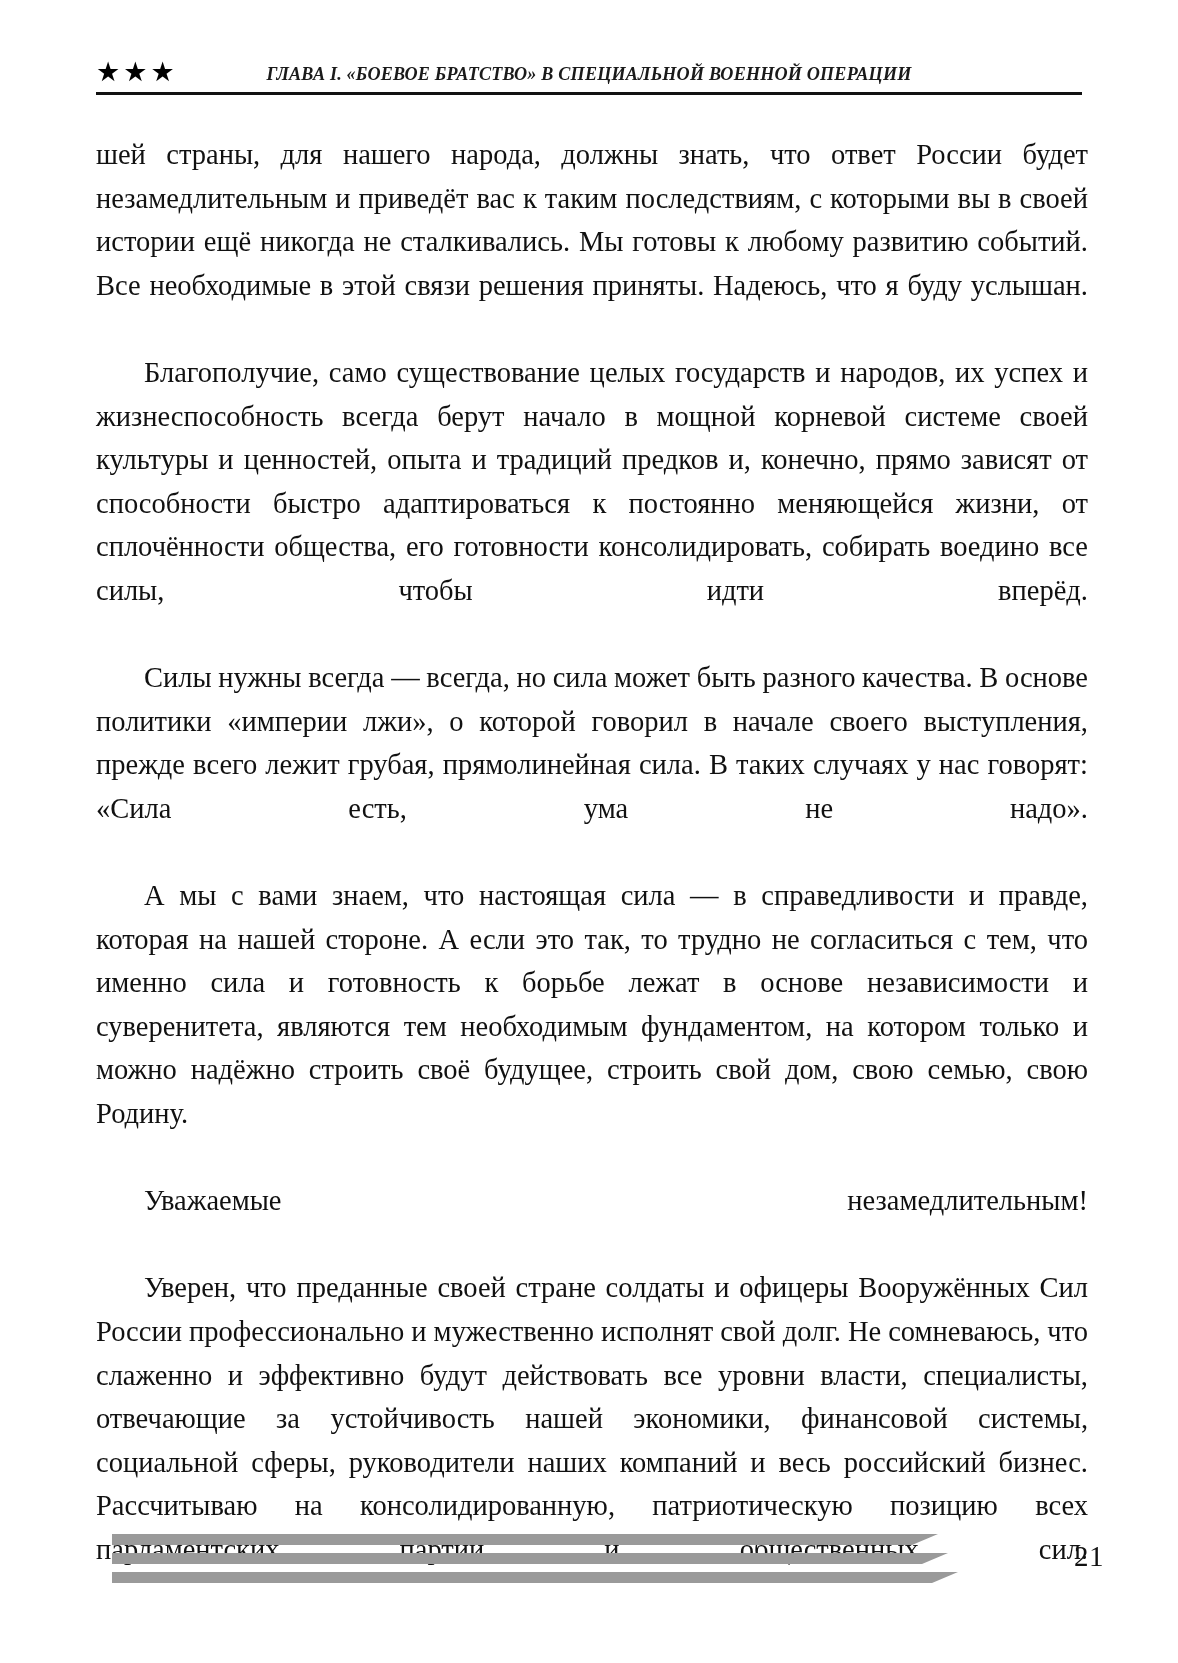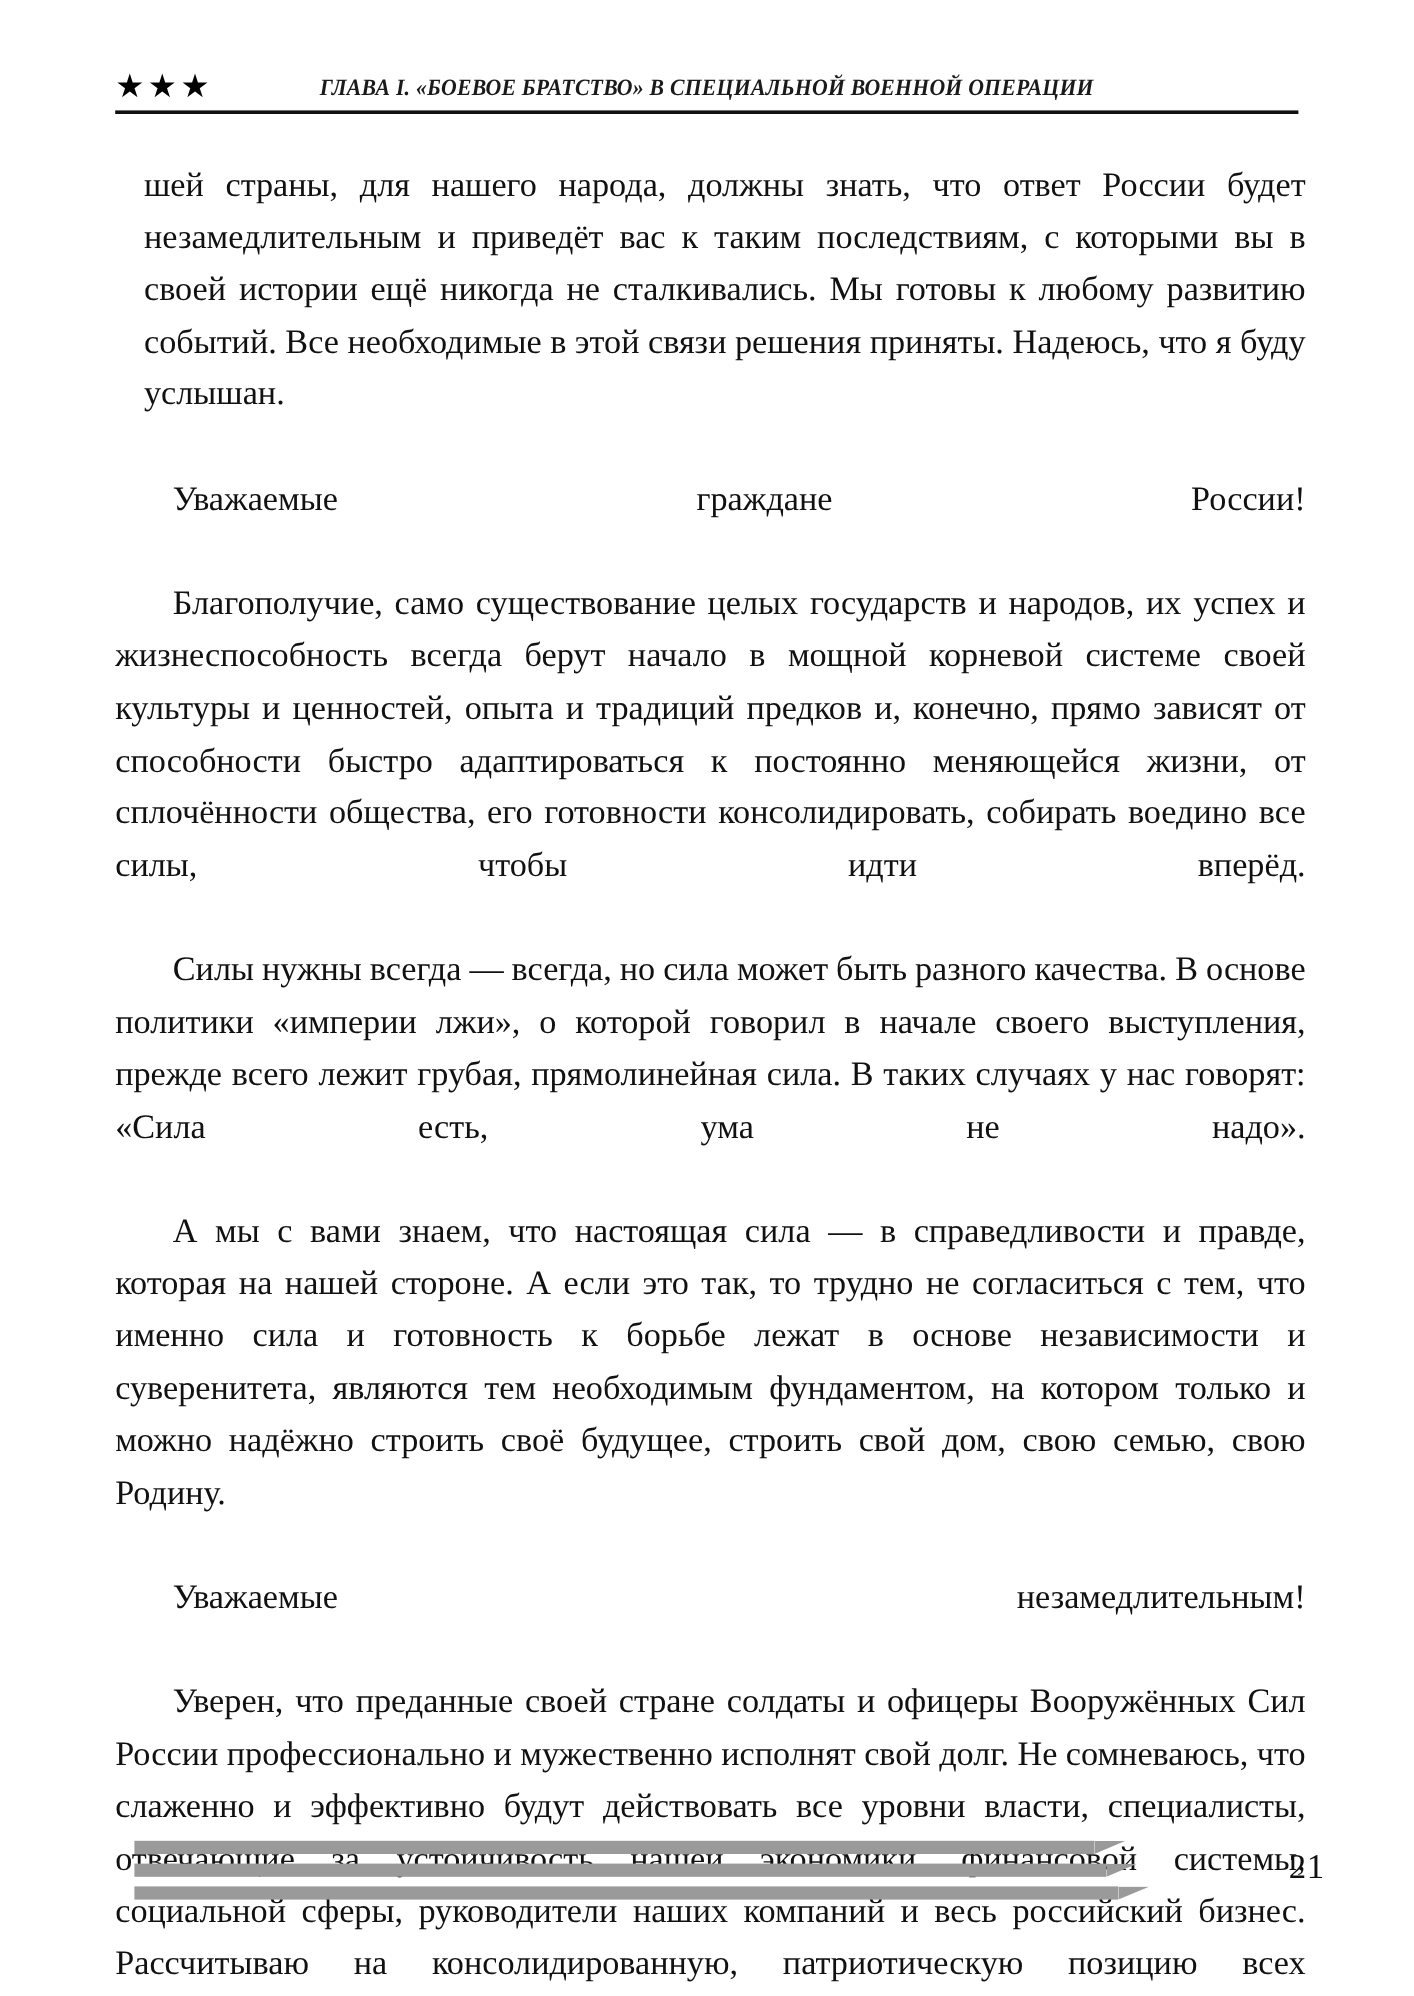--- a/index.html
+++ b/index.html
@@ -83,21 +83,20 @@
     line-height: 43.6px;
     text-align: justify;
     text-justify: inter-word;
     text-indent: 48px;
     color: #111111;
     word-spacing: -0.5px;
     -webkit-font-smoothing: antialiased;
   }
   .body-text p.no-indent {
     text-indent: 0;
-    margin-left: 24px;
   }
   
   .body-text p::after {
     content: "";
     display: inline-block;
     width: 100%;
   }
 
   
   .footer {
@@ -150,21 +149,20 @@
   <div class="header">
     <div class="header-row">
       <span class="stars">★★★</span>
       <span class="running-head">ГЛАВА I. «БОЕВОЕ БРАТСТВО» В СПЕЦИАЛЬНОЙ ВОЕННОЙ ОПЕРАЦИИ</span>
     </div>
     <div class="header-rule"></div>
   </div>
 
   <div class="body-text">
     <p class="no-indent">шей страны, для нашего народа, должны знать, что ответ России будет незамедлительным и приведёт вас к таким последствиям, с которыми вы в своей истории ещё никогда не сталкивались. Мы готовы к любому развитию событий. Все необходимые в этой связи решения приняты. Надеюсь, что я буду услышан.</p>
-    <p>Уважаемые граждане России!</p>
     <p>Благополучие, само существование целых государств и народов, их успех и жизнеспособность всегда берут начало в мощной корневой системе своей культуры и ценностей, опыта и традиций предков и, конечно, прямо зависят от способности быстро адаптироваться к постоянно меняющейся жизни, от сплочённости общества, его готовности консолидировать, собирать воедино все силы, чтобы идти вперёд.</p>
     <p>Силы нужны всегда — всегда, но сила может быть разного качества. В основе политики «империи лжи», о которой говорил в начале своего выступления, прежде всего лежит грубая, прямолинейная сила. В таких случаях у нас говорят: «Сила есть, ума не надо».</p>
     <p>А мы с вами знаем, что настоящая сила — в справедливости и правде, которая на нашей стороне. А если это так, то трудно не согласиться с тем, что именно сила и готовность к борьбе лежат в основе независимости и суверенитета, являются тем необходимым фундаментом, на котором только и можно надёжно строить своё будущее, строить свой дом, свою семью, свою Родину.</p>
     <p>Уважаемые незамедлительным!</p>
     <p>Уверен, что преданные своей стране солдаты и офицеры Вооружённых Сил России профессионально и мужественно исполнят свой долг. Не сомневаюсь, что слаженно и эффективно будут действовать все уровни власти, специалисты, отвечающие за устойчивость нашей экономики, финансовой системы, социальной сферы, руководители наших компаний и весь российский бизнес. Рассчитываю на консолидированную, патриотическую позицию всех парламентских партий и общественных сил.</p>
 
   </div>
 
   <div class="footer">
     <div class="bars">

